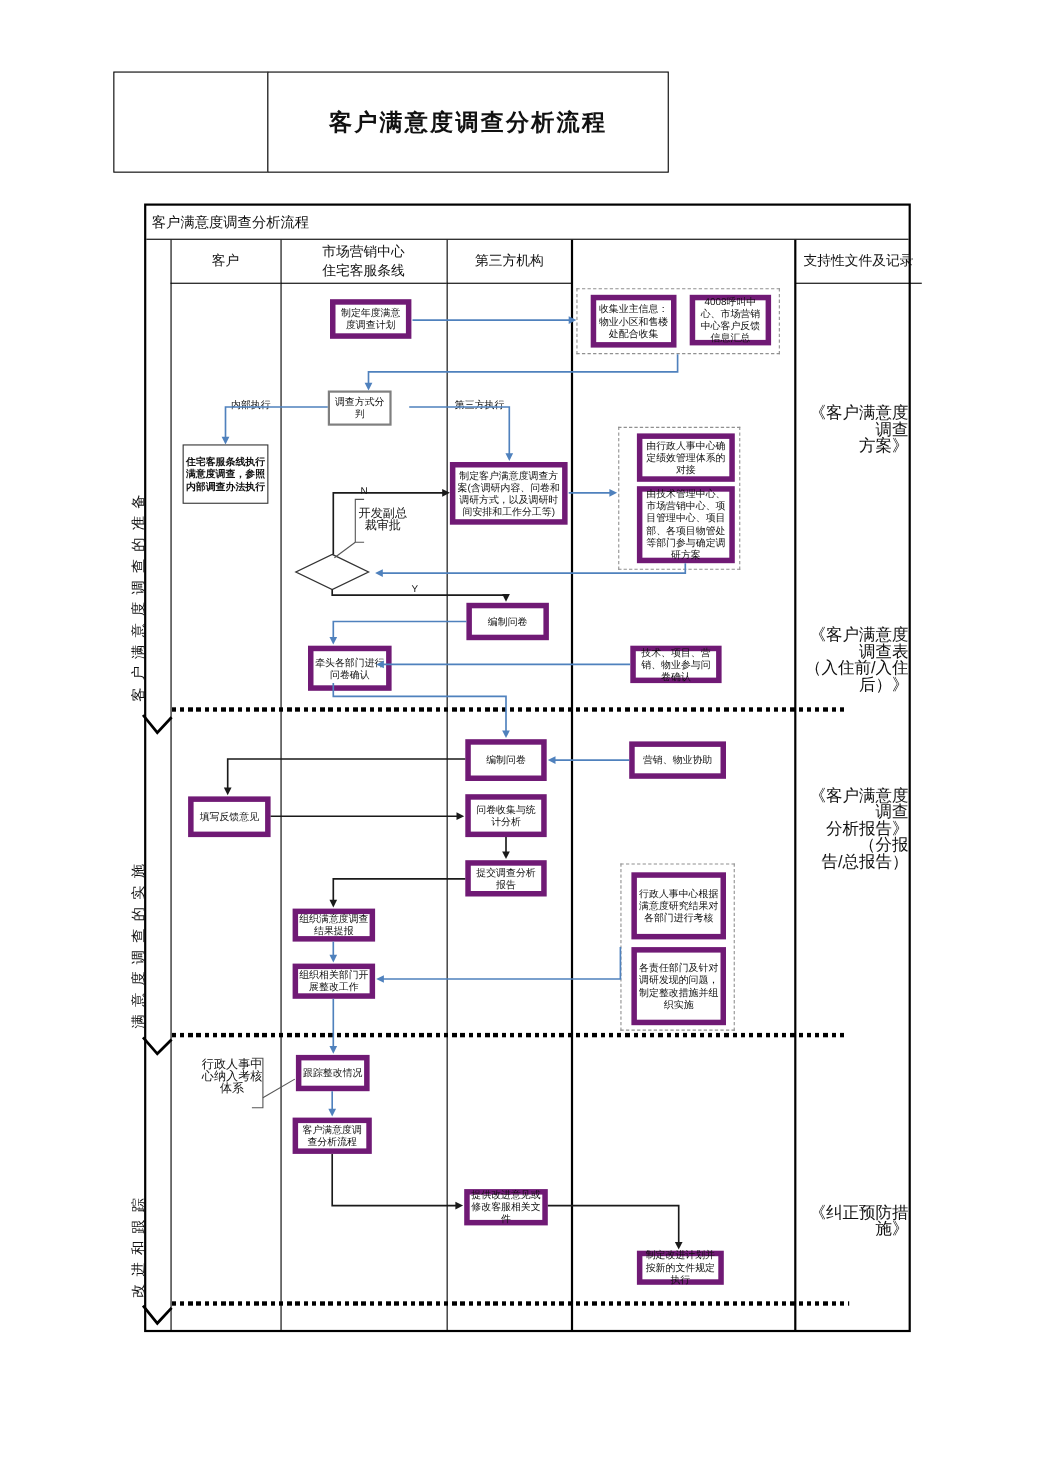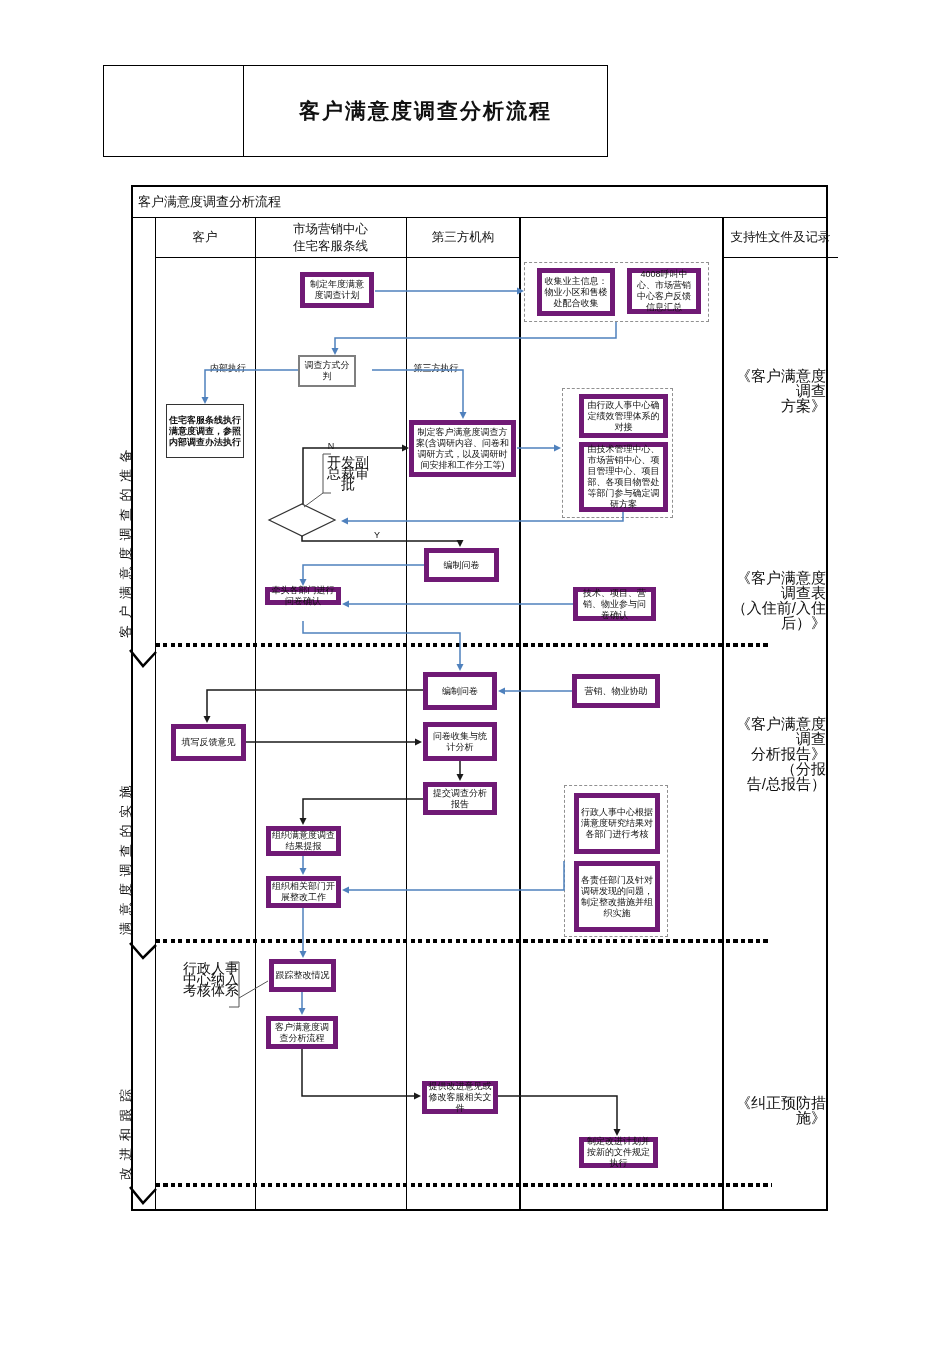--- a/index.html
+++ b/index.html
@@ -20,21 +20,21 @@
           font-size:12.5px;border-bottom:1px solid #000;white-space:pre-line;line-height:1.3;}
   .vline{background:#000;}
   
   .node{display:flex;align-items:center;justify-content:center;text-align:center;
         font-size:9px;line-height:11px;border:5px solid #701a75;background:#fff;
         padding:1px;white-space:pre-line;}
   .node.bold{font-weight:bold;border-width:1.5px;border-color:#333;}
   .node.grey{border:2px solid #7f7f7f;}
   .dashedbox{border:1px dashed #909090;background:transparent;}
   .note{display:flex;align-items:center;justify-content:center;text-align:center;
-        font-size:14px;line-height:11px;background:transparent;}
+        font-size:11px;line-height:11px;background:transparent;}
   .edge-label{display:flex;align-items:center;justify-content:center;font-size:9px;
               background:#fff;line-height:10px;}
   .doc{display:flex;align-items:flex-start;justify-content:center;text-align:right;
        font-size:15px;line-height:15px;white-space:pre-line;}
   .dots{height:4px;background:repeating-linear-gradient(90deg,#000 0 4px,transparent 4px 7.5px);}
   .phase-label{font-size:13px;letter-spacing:6.5px;white-space:nowrap;
                transform-origin:0 100%;transform:rotate(-90deg);height:16px;line-height:16px;}
   svg{position:absolute;left:0;top:0;pointer-events:none;}
   .diamond-text{display:flex;align-items:center;justify-content:center;
                 font-size:9px;background:transparent;}
@@ -78,21 +78,21 @@
   <div class="abs node" style="left:537px;top:268px;width:78px;height:48px">收集业主信息：物业小区和售楼处配合收集</div>
   <div class="abs node" style="left:627px;top:268px;width:74px;height:46px">4008呼叫中心、市场营销中心客户反馈信息汇总</div>
   <div class="abs node grey" style="left:298px;top:355px;width:58px;height:32px">调查方式分判</div>
   <div class="abs node bold" style="left:166px;top:404px;width:78px;height:54px">住宅客服条线执行满意度调查，参照内部调查办法执行</div>
   <div class="abs node" style="left:409px;top:420px;width:107px;height:57px">制定客户满意度调查方案(含调研内容、问卷和调研方式，以及调研时间安排和工作分工等)</div>
   <div class="abs node" style="left:579px;top:394px;width:89px;height:44px">由行政人事中心确定绩效管理体系的对接</div>
   <div class="abs node" style="left:579px;top:442px;width:89px;height:70px">由技术管理中心、市场营销中心、项目管理中心、项目部、各项目物管处等部门参与确定调研方案</div>
   <div class="abs note" style="left:326px;top:455px;width:44px;height:36px">开发副总裁审批</div>
   <div class="abs diamond-text" style="left:269px;top:511px;width:66px;height:18px">审核/审批</div>
   <div class="abs node" style="left:424px;top:548px;width:75px;height:34px">编制问卷</div>
-  <div class="abs node" style="left:265px;top:587px;width:76px;height:18px">牵头各部门进行问卷确认</div>
+  <div class="abs node" style="left:280px;top:587px;width:76px;height:41px">牵头各部门进行问卷确认</div>
   <div class="abs node" style="left:573px;top:587px;width:83px;height:34px">技术、项目、营销、物业参与问卷确认</div>
   <div class="abs node" style="left:423px;top:672px;width:74px;height:38px">编制问卷</div>
   <div class="abs node" style="left:572px;top:674px;width:88px;height:34px">营销、物业协助</div>
   <div class="abs node" style="left:171px;top:724px;width:75px;height:37px">填写反馈意见</div>
   <div class="abs node" style="left:423px;top:722px;width:74px;height:39px">问卷收集与统计分析</div>
   <div class="abs node" style="left:423px;top:782px;width:74px;height:33px">提交调查分析报告</div>
   <div class="abs node" style="left:574px;top:793px;width:86px;height:61px">行政人事中心根据满意度研究结果对各部门进行考核</div>
   <div class="abs node" style="left:574px;top:861px;width:86px;height:71px">各责任部门及针对调研发现的问题，制定整改措施并组织实施</div>
   <div class="abs node" style="left:266px;top:826px;width:75px;height:30px">组织满意度调查结果提报</div>
   <div class="abs node" style="left:266px;top:876px;width:75px;height:32px">组织相关部门开展整改工作</div>

